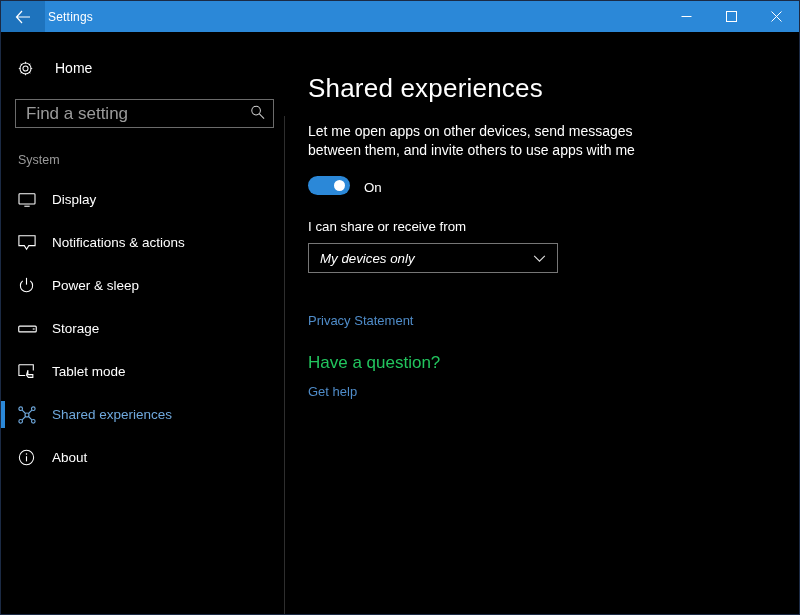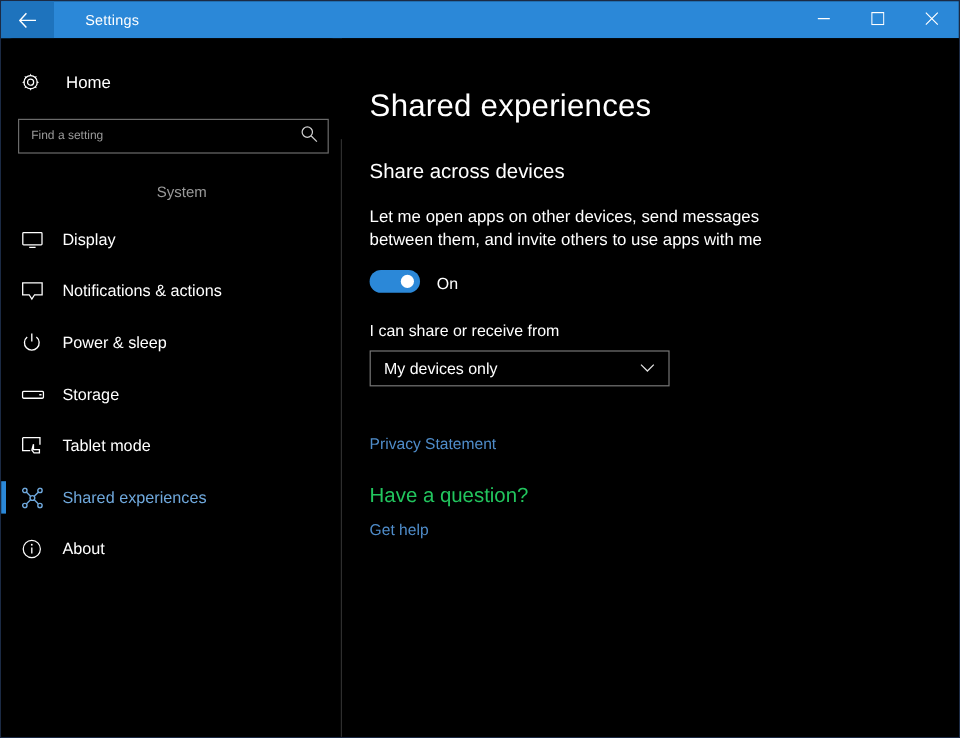--- a/index.html
+++ b/index.html
@@ -27,21 +27,21 @@
   }
   .back-btn {
     width: 44px;
     background: #1e73bd;
     display: flex; align-items: center; justify-content: center;
     cursor: pointer;
   }
   .back-btn svg { display: block; }
   .title-text {
     display: flex; align-items: center;
-    padding-left: 26px;
+    padding-left: 3px;
     font-size: 12px;
     color: #ffffff;
     letter-spacing: .2px;
   }
   .titlebar-spacer { flex: 1; }
   .win-controls { display: flex; }
   .win-btn {
     width: 45px;
     display: flex; align-items: center; justify-content: center;
     cursor: pointer;
@@ -88,35 +88,34 @@
     border: 1px solid #6b6b6b;
     background: #000000;
     display: flex; align-items: center;
     position: relative;
   }
   .search-input {
     flex: 1; height: 100%;
     background: transparent;
     border: 0; outline: none;
     color: #e6e6e6;
-    font-size: 10px;
+    font-size: 17px;
     font-family: "Liberation Sans", sans-serif;
     padding: 0 28px 0 10px;
   }
   .search-input::placeholder { color: #9b9b9b; }
   .search-icon {
     position: absolute; right: 8px; top: 50%;
     transform: translateY(-50%);
     pointer-events: none;
   }
   .group-label {
     margin: 25px 0 0 17px;
     font-size: 12.5px;
     color: #9a9a9a;
-    text-align: center;
   }
   .nav { margin-top: 11px; text-align: center; }
   .nav-item {
     position: relative;
     height: 43px;
     display: flex; align-items: center;
     padding-left: 17px;
     cursor: pointer;
   }
   .nav-item .ico {
@@ -193,20 +192,21 @@
     color: #ffffff;
   }
   .select-wrap {
     margin-top: 9px;
     width: 250px; height: 30px;
     border: 1px solid #767676;
     background: #000000;
     display: flex; align-items: center;
     position: relative;
     cursor: pointer;
+    font-style: italic;
   }
   .select-value {
     font-size: 13.3px;
     color: #ffffff;
     padding-left: 11px;
   }
   .select-chevron {
     position: absolute; right: 11px; top: 50%;
     transform: translateY(-50%);
     pointer-events: none;
@@ -374,21 +374,20 @@
           <span class="lbl">About</span>
         </div>
 
       </div>
     </div>
 
     <div class="main">
 
       <h1 class="page-title">Shared experiences</h1>
 
-      <h2 class="section-title">Share across devices</h2>
 
       <p class="description">Let me open apps on other devices, send messages between them, and invite others to use apps with me</p>
 
       <div class="toggle-row">
         <div class="toggle">
           <span class="knob"></span>
         </div>
         <span class="toggle-label">On</span>
       </div>
 

